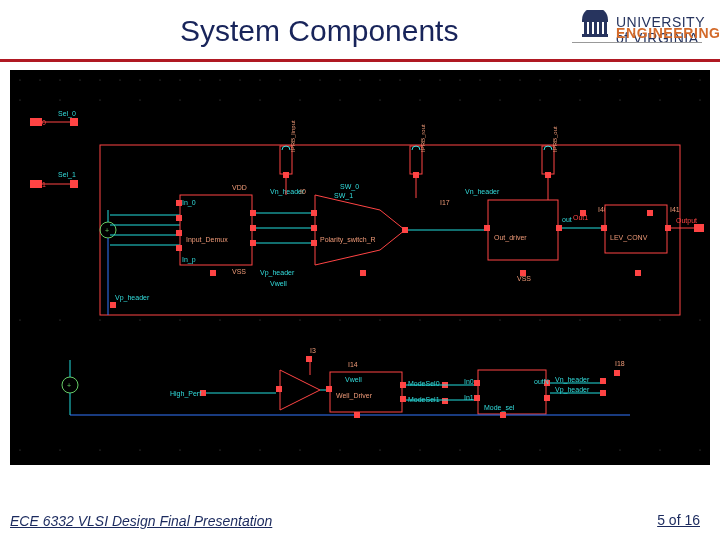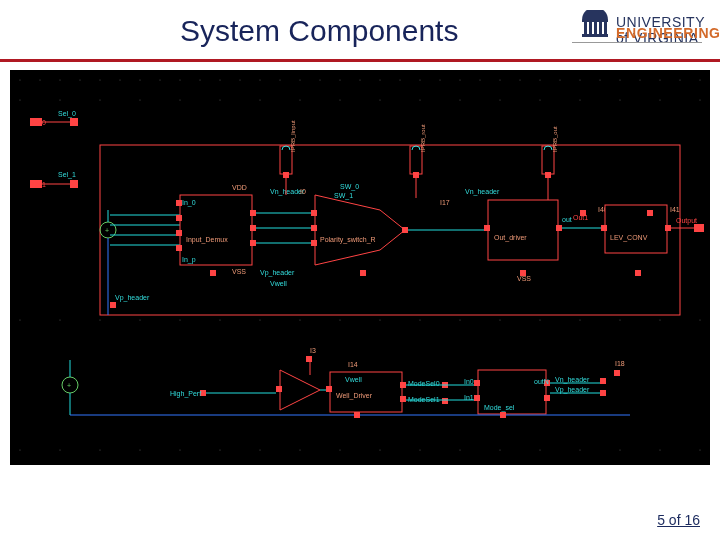--- a/index.html
+++ b/index.html
@@ -318,14 +318,15 @@
 <rect x="604" y="300" width="6" height="6" class="node"></rect>
 
 <line x1="60" y1="345" x2="620" y2="345" class="wire-blue"></line>
 <rect x="344" y="342" width="6" height="6" class="node"></rect>
 <rect x="490" y="342" width="6" height="6" class="node"></rect>
 
 </svg>
 </div>
 
 <div class="footer">
+  <span class="foot-l">ECE 6332 VLSI Design Final Presentation</span>
   <span class="foot-r">5 of  16</span>
 </div>
 
 </body></html>

